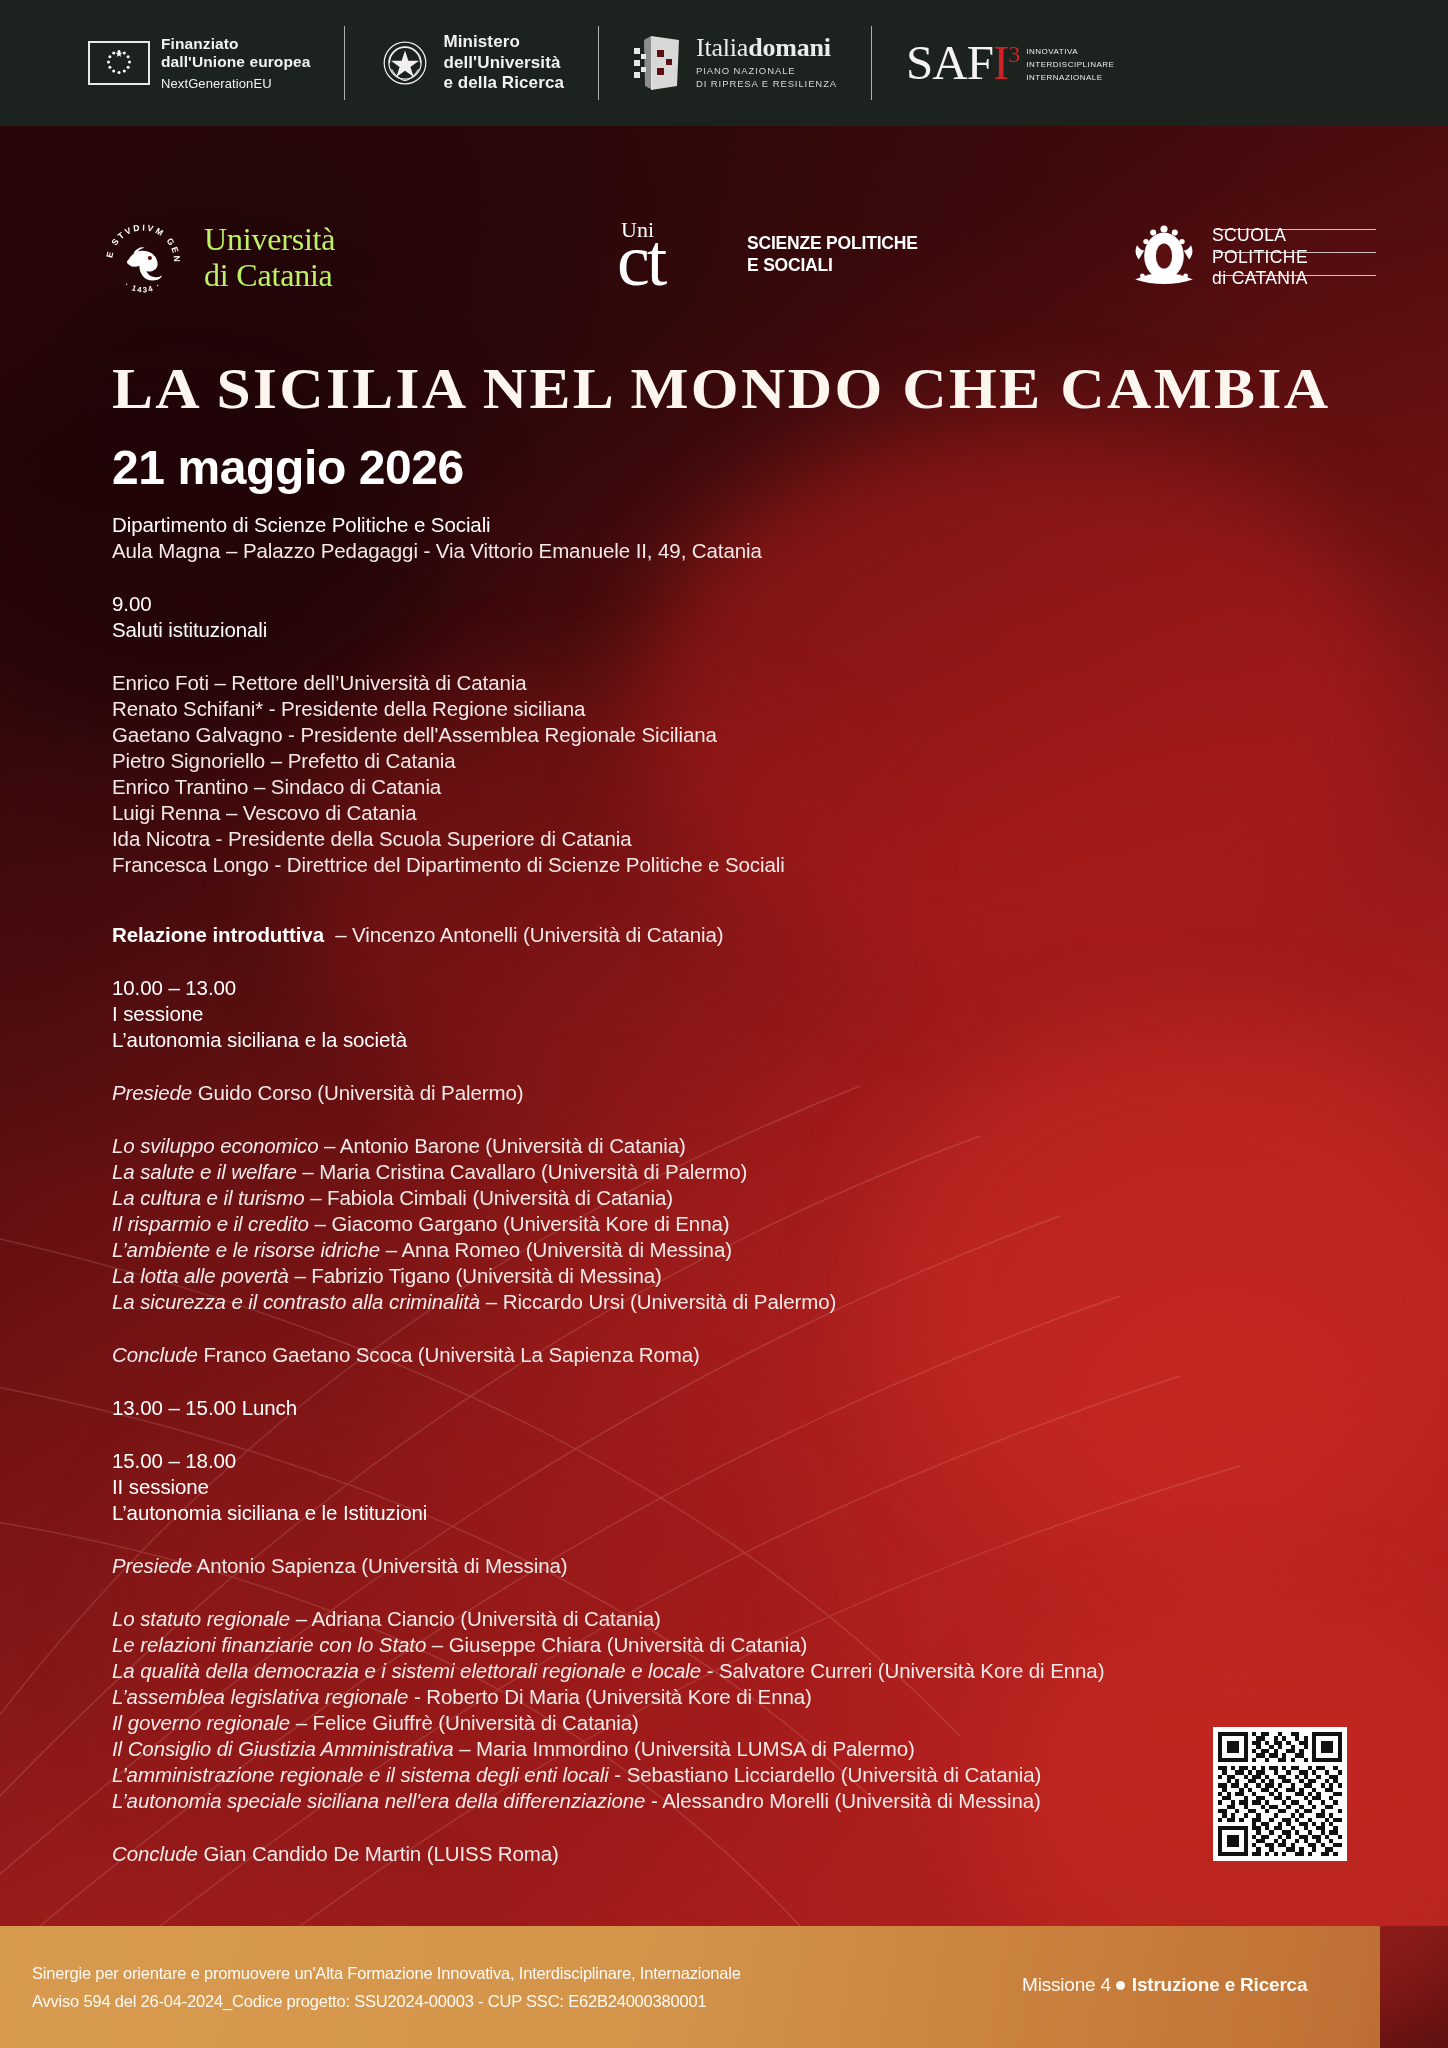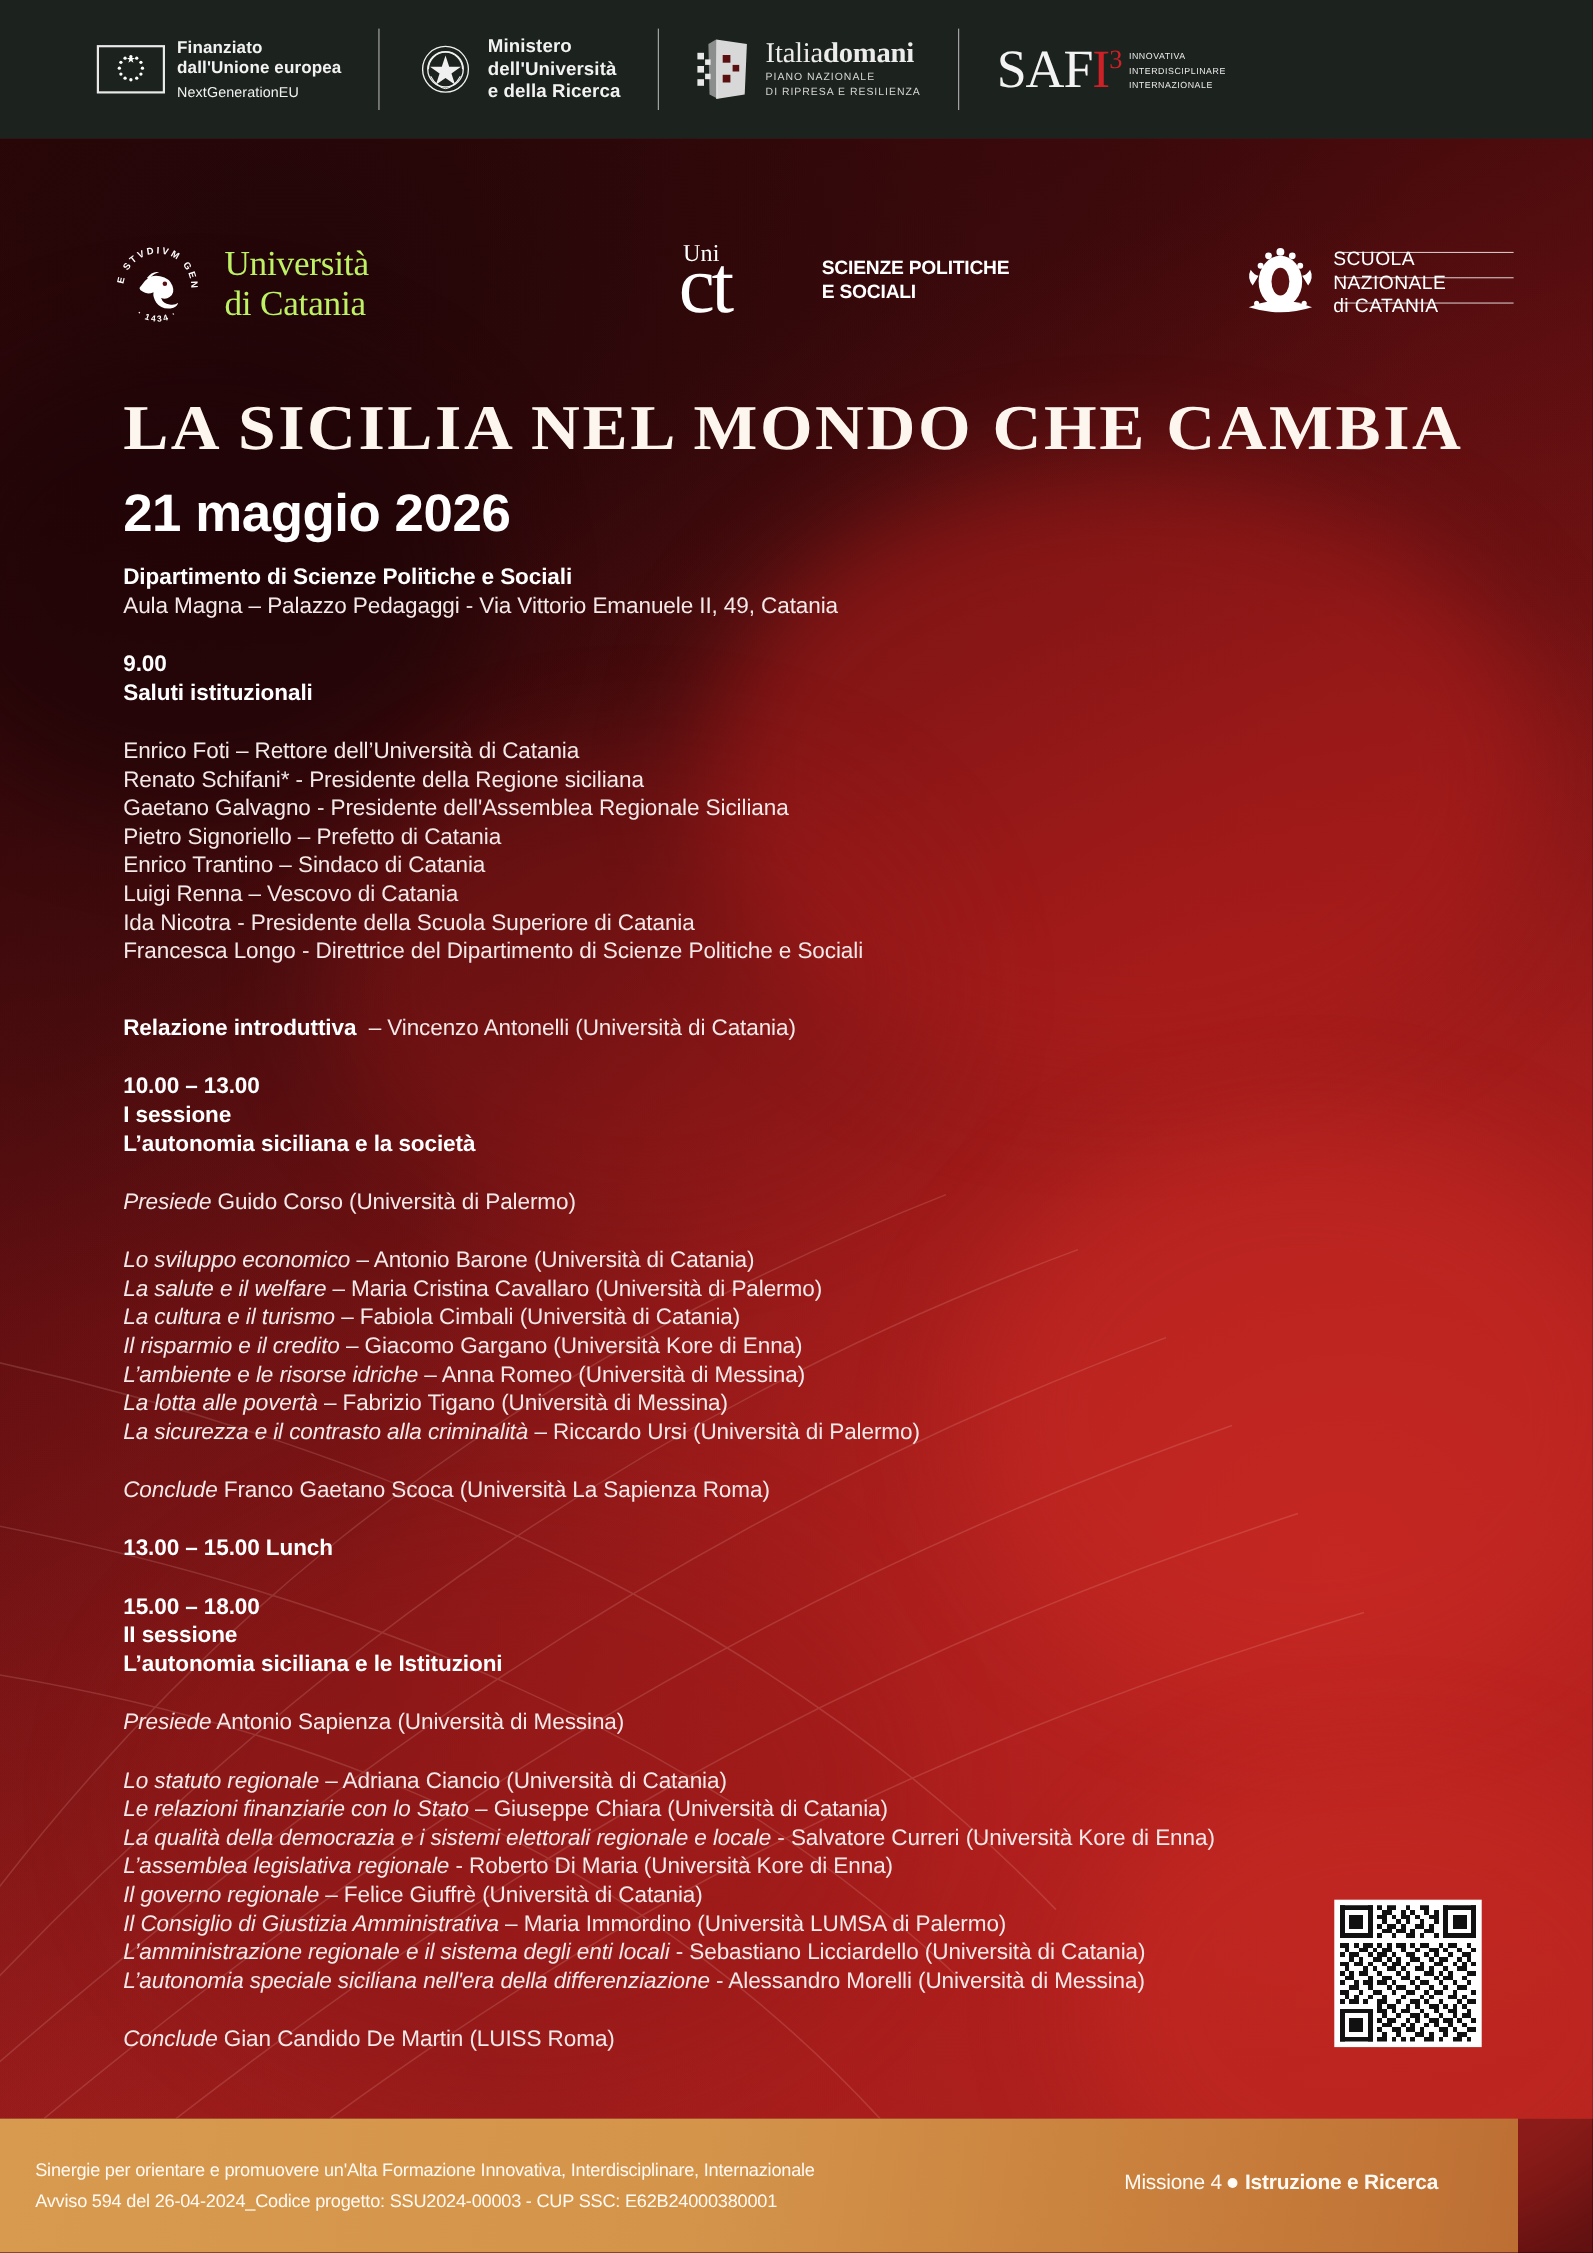--- a/index.html
+++ b/index.html
@@ -85,21 +85,21 @@
     white-space:nowrap;
   }
   .date{
     position:absolute;left:112px;top:440px;
     color:#ffffff;font-size:48px;font-weight:bold;letter-spacing:-.4px;
   }
 
   
   .body{position:absolute;left:112px;top:512px;width:1200px;color:#f4eceb;}
   .ln{font-size:20.5px;line-height:26px;letter-spacing:-.1px;color:#f3e9e8;white-space:nowrap;}
-  .ln.bold{font-weight:bold;color:#ffffff;}
+  .ln.bold{font-weight:normal;color:#ffffff;}
   .gap-m{height:27px;}
   .gap-xl{height:44px;}
   .it-lead{font-style:italic;}
   .bd-lead{font-weight:bold;color:#fff;}
 
   
   .qr{position:absolute;left:1213px;top:1727px;width:134px;height:134px;background:#fff;padding:5px;box-sizing:border-box;}
   .qr svg{display:block;}
 
   
@@ -300,21 +300,21 @@
               <circle cx="56" cy="65" r="2.6"></circle>
             <circle cx="64" cy="62" r="2.6"></circle>
           </g>
         </g>
       </svg>
       <div class="ssc-words">
         <div class="ssc-rule" style="top:7px;width:160px;"></div>
         <div class="ssc-rule" style="top:29px;width:160px;"></div>
         <div class="ssc-rule" style="top:51px;width:160px;"></div>
         <div>SCUOLA</div>
-        <div>NAZIONALE</div>
+        <div>POLITICHE</div>
         <div>di CATANIA</div>
       </div>
     </div>
 
   </div>
 
   <div class="headline">LA SICILIA NEL MONDO CHE CAMBIA</div>
   <div class="date">21 maggio 2026</div>
 
   <div class="body">

